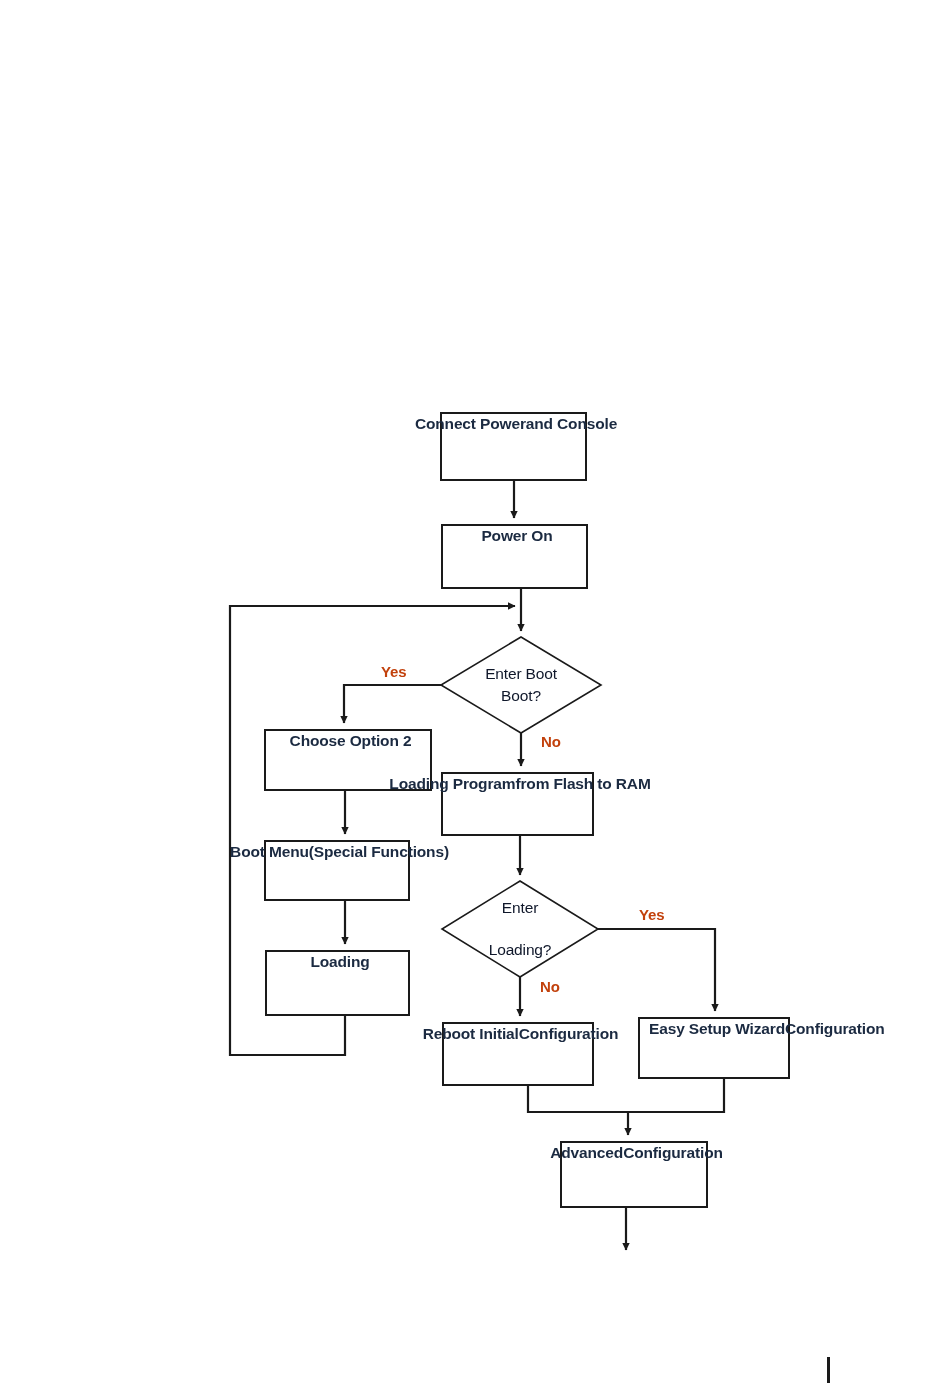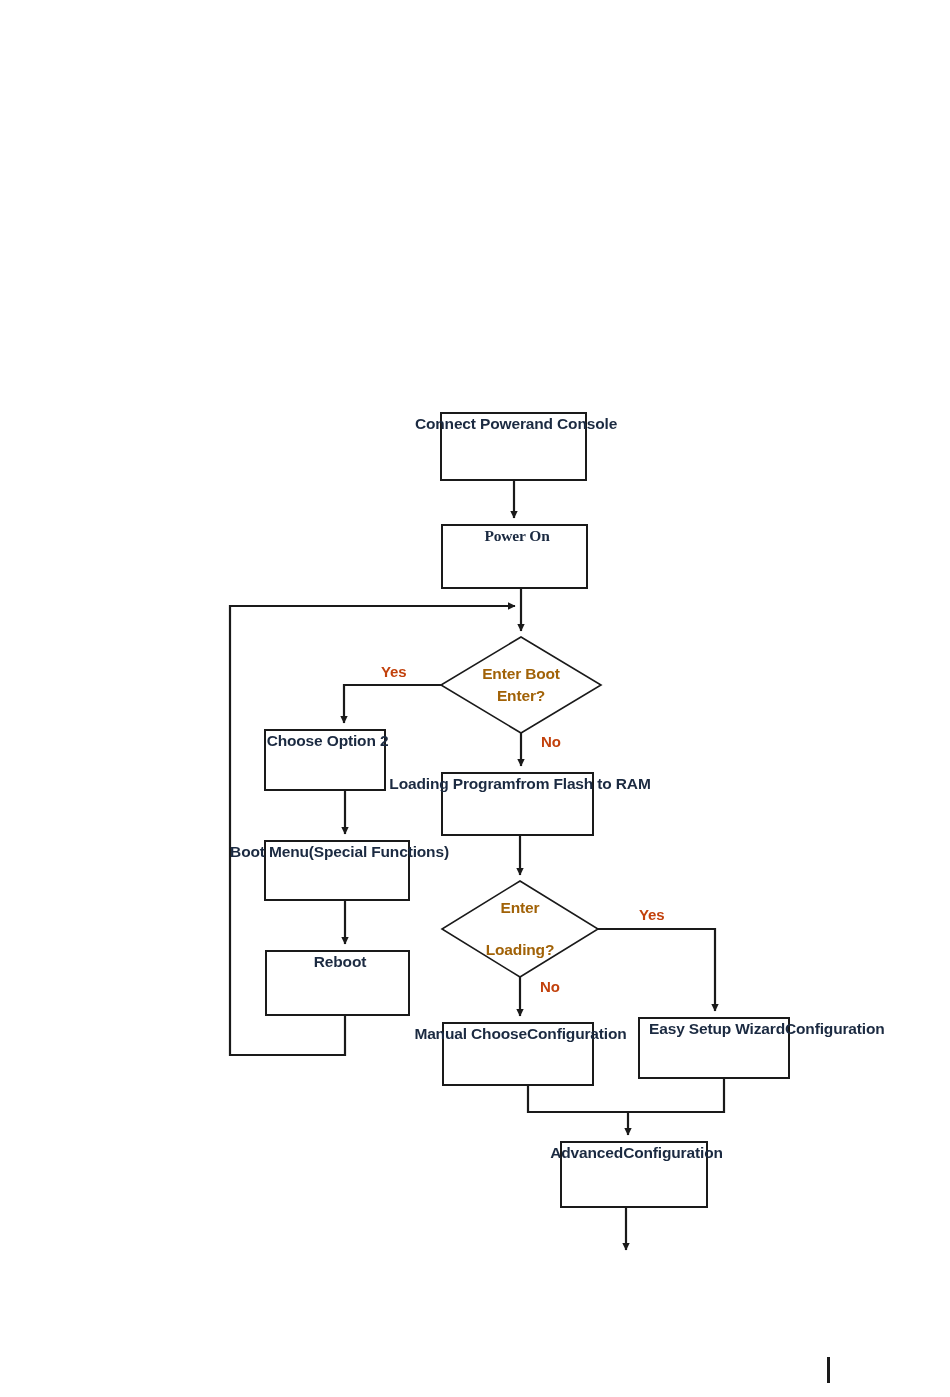--- a/index.html
+++ b/index.html
@@ -47,22 +47,22 @@
     position: absolute;
     display: flex;
     flex-direction: column;
     align-items: center;
     justify-content: center;
     pointer-events: none;
   }
   .diamond-label .node-line {
     font-size: 15.5px;
     line-height: 22px;
-    color: #a16207;
-    font-weight: 700;
+    color: #0f172a;
+    font-weight: 400;
     letter-spacing: -0.15px;
     white-space: nowrap;
     text-align: right;
   }
   .edge-label {
     position: absolute;
     font-size: 15px;
     color: #c2410c;
     font-weight: 600;
     letter-spacing: -0.1px;
@@ -132,54 +132,54 @@
 
     
     <path d="M626,1208 L626,1250" fill="none" stroke="#1a1a1a" stroke-width="2.2" marker-end="url(#arrowhead)"></path>
   </svg>
 
   <div class="node-box" style="left:440px; top:412px; width:147px; height:69px;">
     <div class="node-line">Connect Power</div>
     <div class="node-line">and Console</div>
   </div>
 
-  <div class="node-box" style="left:441px; top:524px; width:147px; height:65px;font-family:Liberation Serif, serif;">
+  <div class="node-box" style="left:441px; top:524px; width:147px; height:65px;">
     <div class="node-line">Power On</div>
   </div>
 
   <div class="diamond-label" style="left:441px; top:648px; width:160px; height:74px;">
     <div class="node-line">Enter Boot</div>
-    <div class="node-line">Enter?</div>
-  </div>
-
-  <div class="node-box" style="left:264px; top:729px; width:122px; height:62px;">
+    <div class="node-line">Boot?</div>
+  </div>
+
+  <div class="node-box" style="left:264px; top:729px; width:168px; height:62px;">
     <div class="node-line">Choose Option 2</div>
   </div>
 
   <div class="node-box" style="left:264px; top:840px; width:146px; height:61px;">
     <div class="node-line">Boot Menu</div>
     <div class="node-line">(Special Functions)</div>
   </div>
 
   <div class="node-box" style="left:441px; top:772px; width:153px; height:64px;">
     <div class="node-line">Loading Program</div>
     <div class="node-line">from Flash to RAM</div>
   </div>
 
   <div class="diamond-label" style="left:442px; top:892px; width:156px; height:74px;gap:20px;">
     <div class="node-line">Enter</div>
     <div class="node-line">Loading?</div>
   </div>
 
   <div class="node-box" style="left:265px; top:950px; width:145px; height:66px;">
-    <div class="node-line">Reboot</div>
+    <div class="node-line">Loading</div>
   </div>
 
   <div class="node-box" style="left:442px; top:1022px; width:152px; height:64px;">
-    <div class="node-line">Manual Choose</div>
+    <div class="node-line">Reboot Initial</div>
     <div class="node-line">Configuration</div>
   </div>
 
   <div class="node-box" style="left:638px; top:1017px; width:152px; height:62px;justify-content:space-between;">
     <div class="node-line">Easy Setup Wizard</div>
     <div class="node-line">Configuration</div>
   </div>
 
   <div class="node-box" style="left:560px; top:1141px; width:148px; height:67px;">
     <div class="node-line">Advanced</div>

